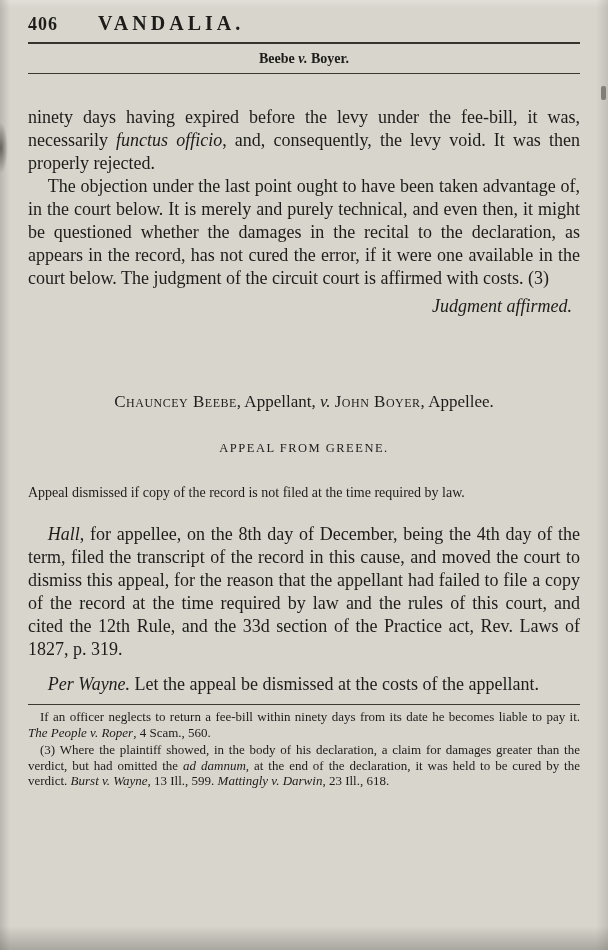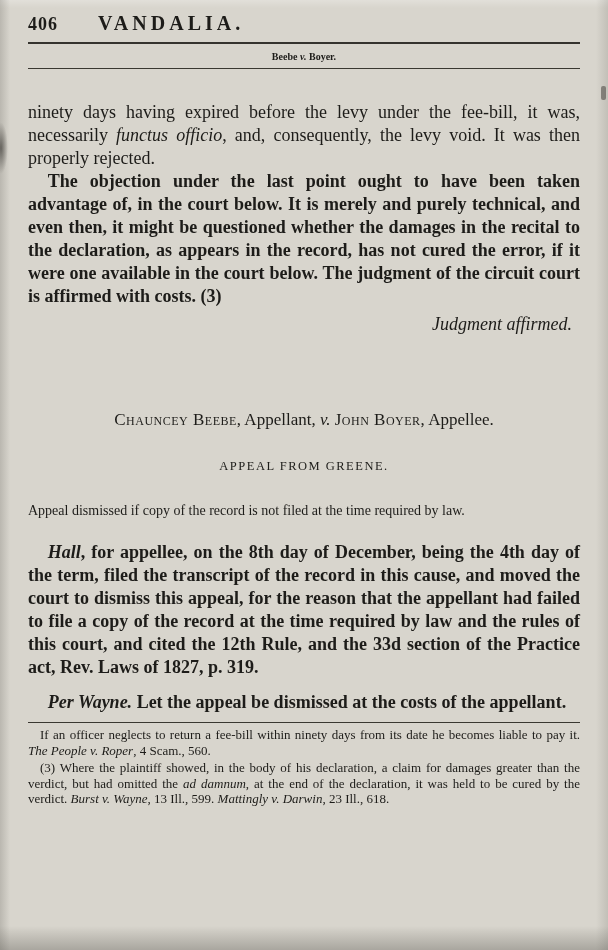--- a/index.html
+++ b/index.html
@@ -21,26 +21,26 @@
   }
   .artifact-dash{
     position:absolute;right:2px;top:86px;width:5px;height:14px;
     background:rgba(40,38,33,.45);border-radius:2px;
   }
   .page-head{display:flex;align-items:baseline;}
   .page-num{width:70px;font-size:18px;font-weight:700;letter-spacing:1px;}
   .book-title{flex:1;text-align:left;font-size:20px;font-weight:700;letter-spacing:4px;}
   .head-spacer{width:70px;}
   .rule-thick{height:2px;background:#35332e;margin-top:7px;}
-  .running-head{text-align:center;font-size:10px;font-weight:700;margin:7px 0 6px 0;}
+  .running-head{text-align:center;font-size:14px;font-weight:700;margin:7px 0 6px 0;}
   .rule{height:1px;background:#3a3831;}
   .bodytext{font-size:18px;line-height:23px;text-align:justify;}
   .para{margin:0;}
   .para-first{margin-top:32px;}
-  .indent{text-indent:1.1em;font-weight:bold;}
+  .indent{text-indent:1.1em;}
   .it{font-style:italic;}
   .disposition{margin:5px 8px 0 0;text-align:right;font-style:italic;font-size:18px;}
   .case-title{margin:72px 0 8px 0;text-align:center;font-weight:400;font-size:17px;text-indent:0;}
   .sc{font-variant:small-caps;letter-spacing:.5px;}
   .venue{margin-top:24px;text-align:center;font-size:12.5px;letter-spacing:1.5px;font-weight:400;}
   .syllabus{margin:24px 0 16px 0;font-size:14px;line-height:17px;text-align:left;padding-left:14px;text-indent:-14px;}
   .opinion-para{margin-top:22px;}
   .per-curiam{margin-top:12px;}
   .footnote-rule{height:1px;background:#3a3831;margin-top:8px;}
   .footnotes{margin-top:4px;font-size:13px;line-height:15.5px;text-align:justify;}

